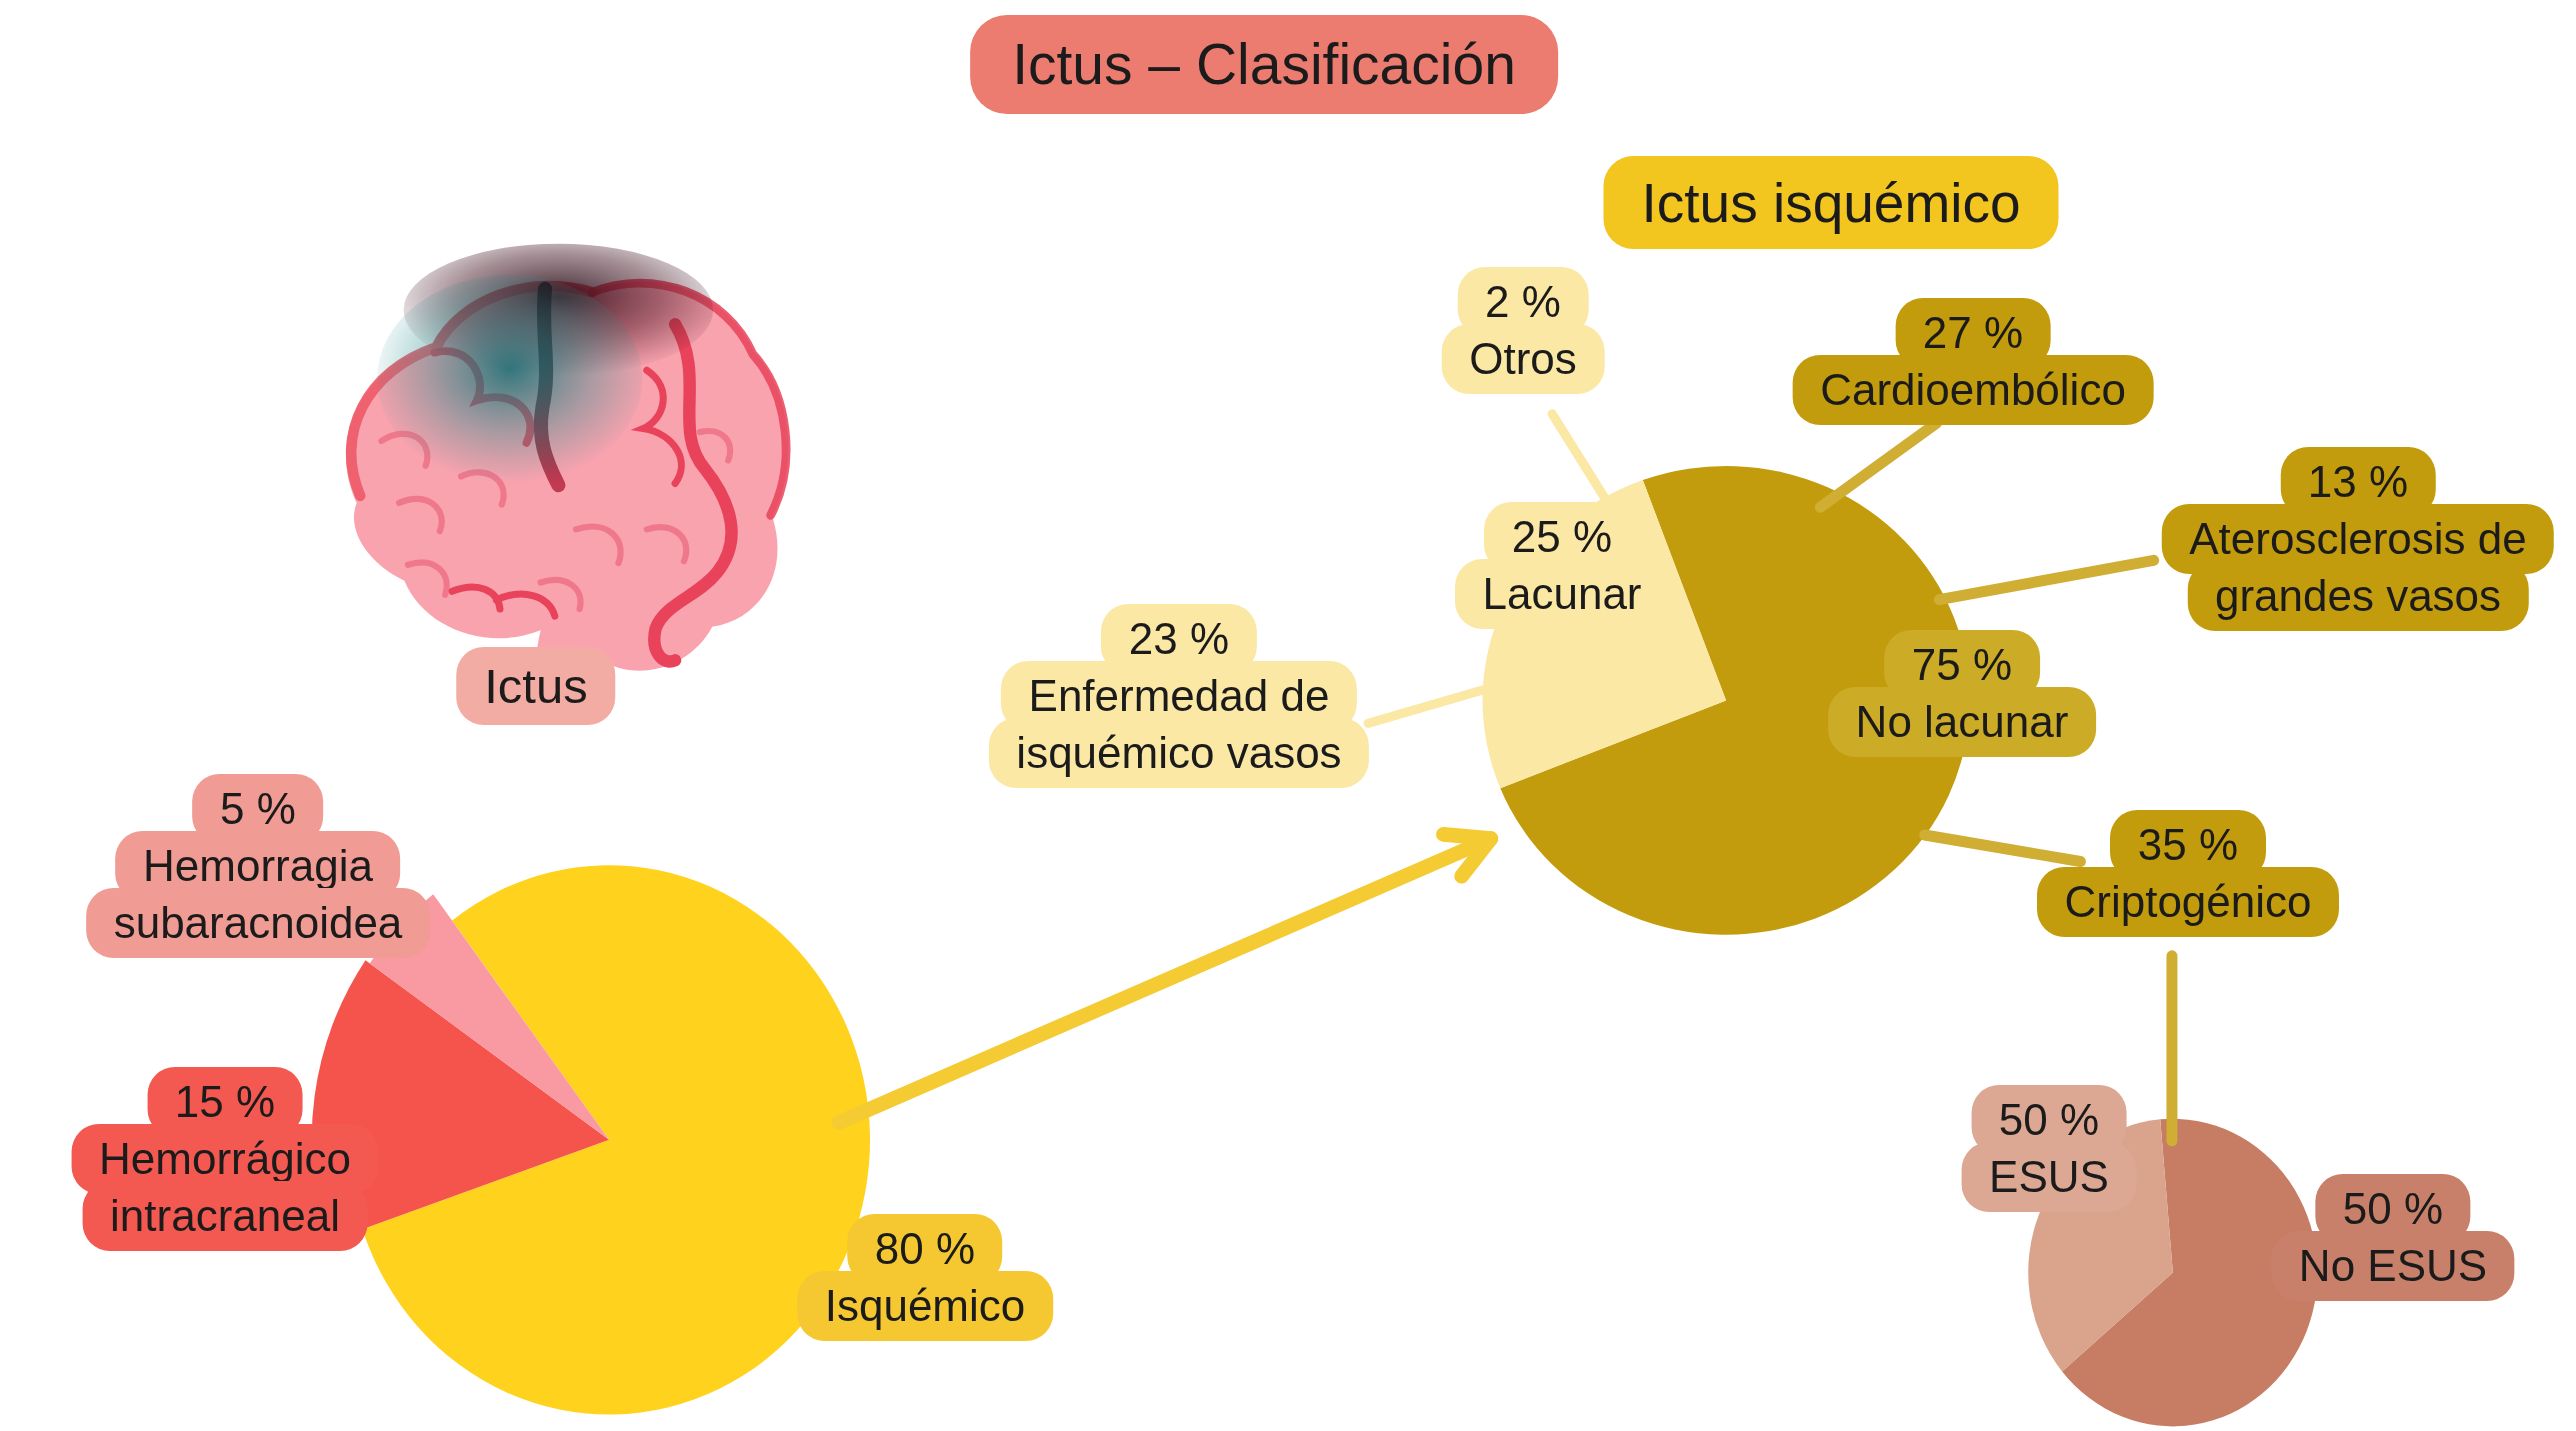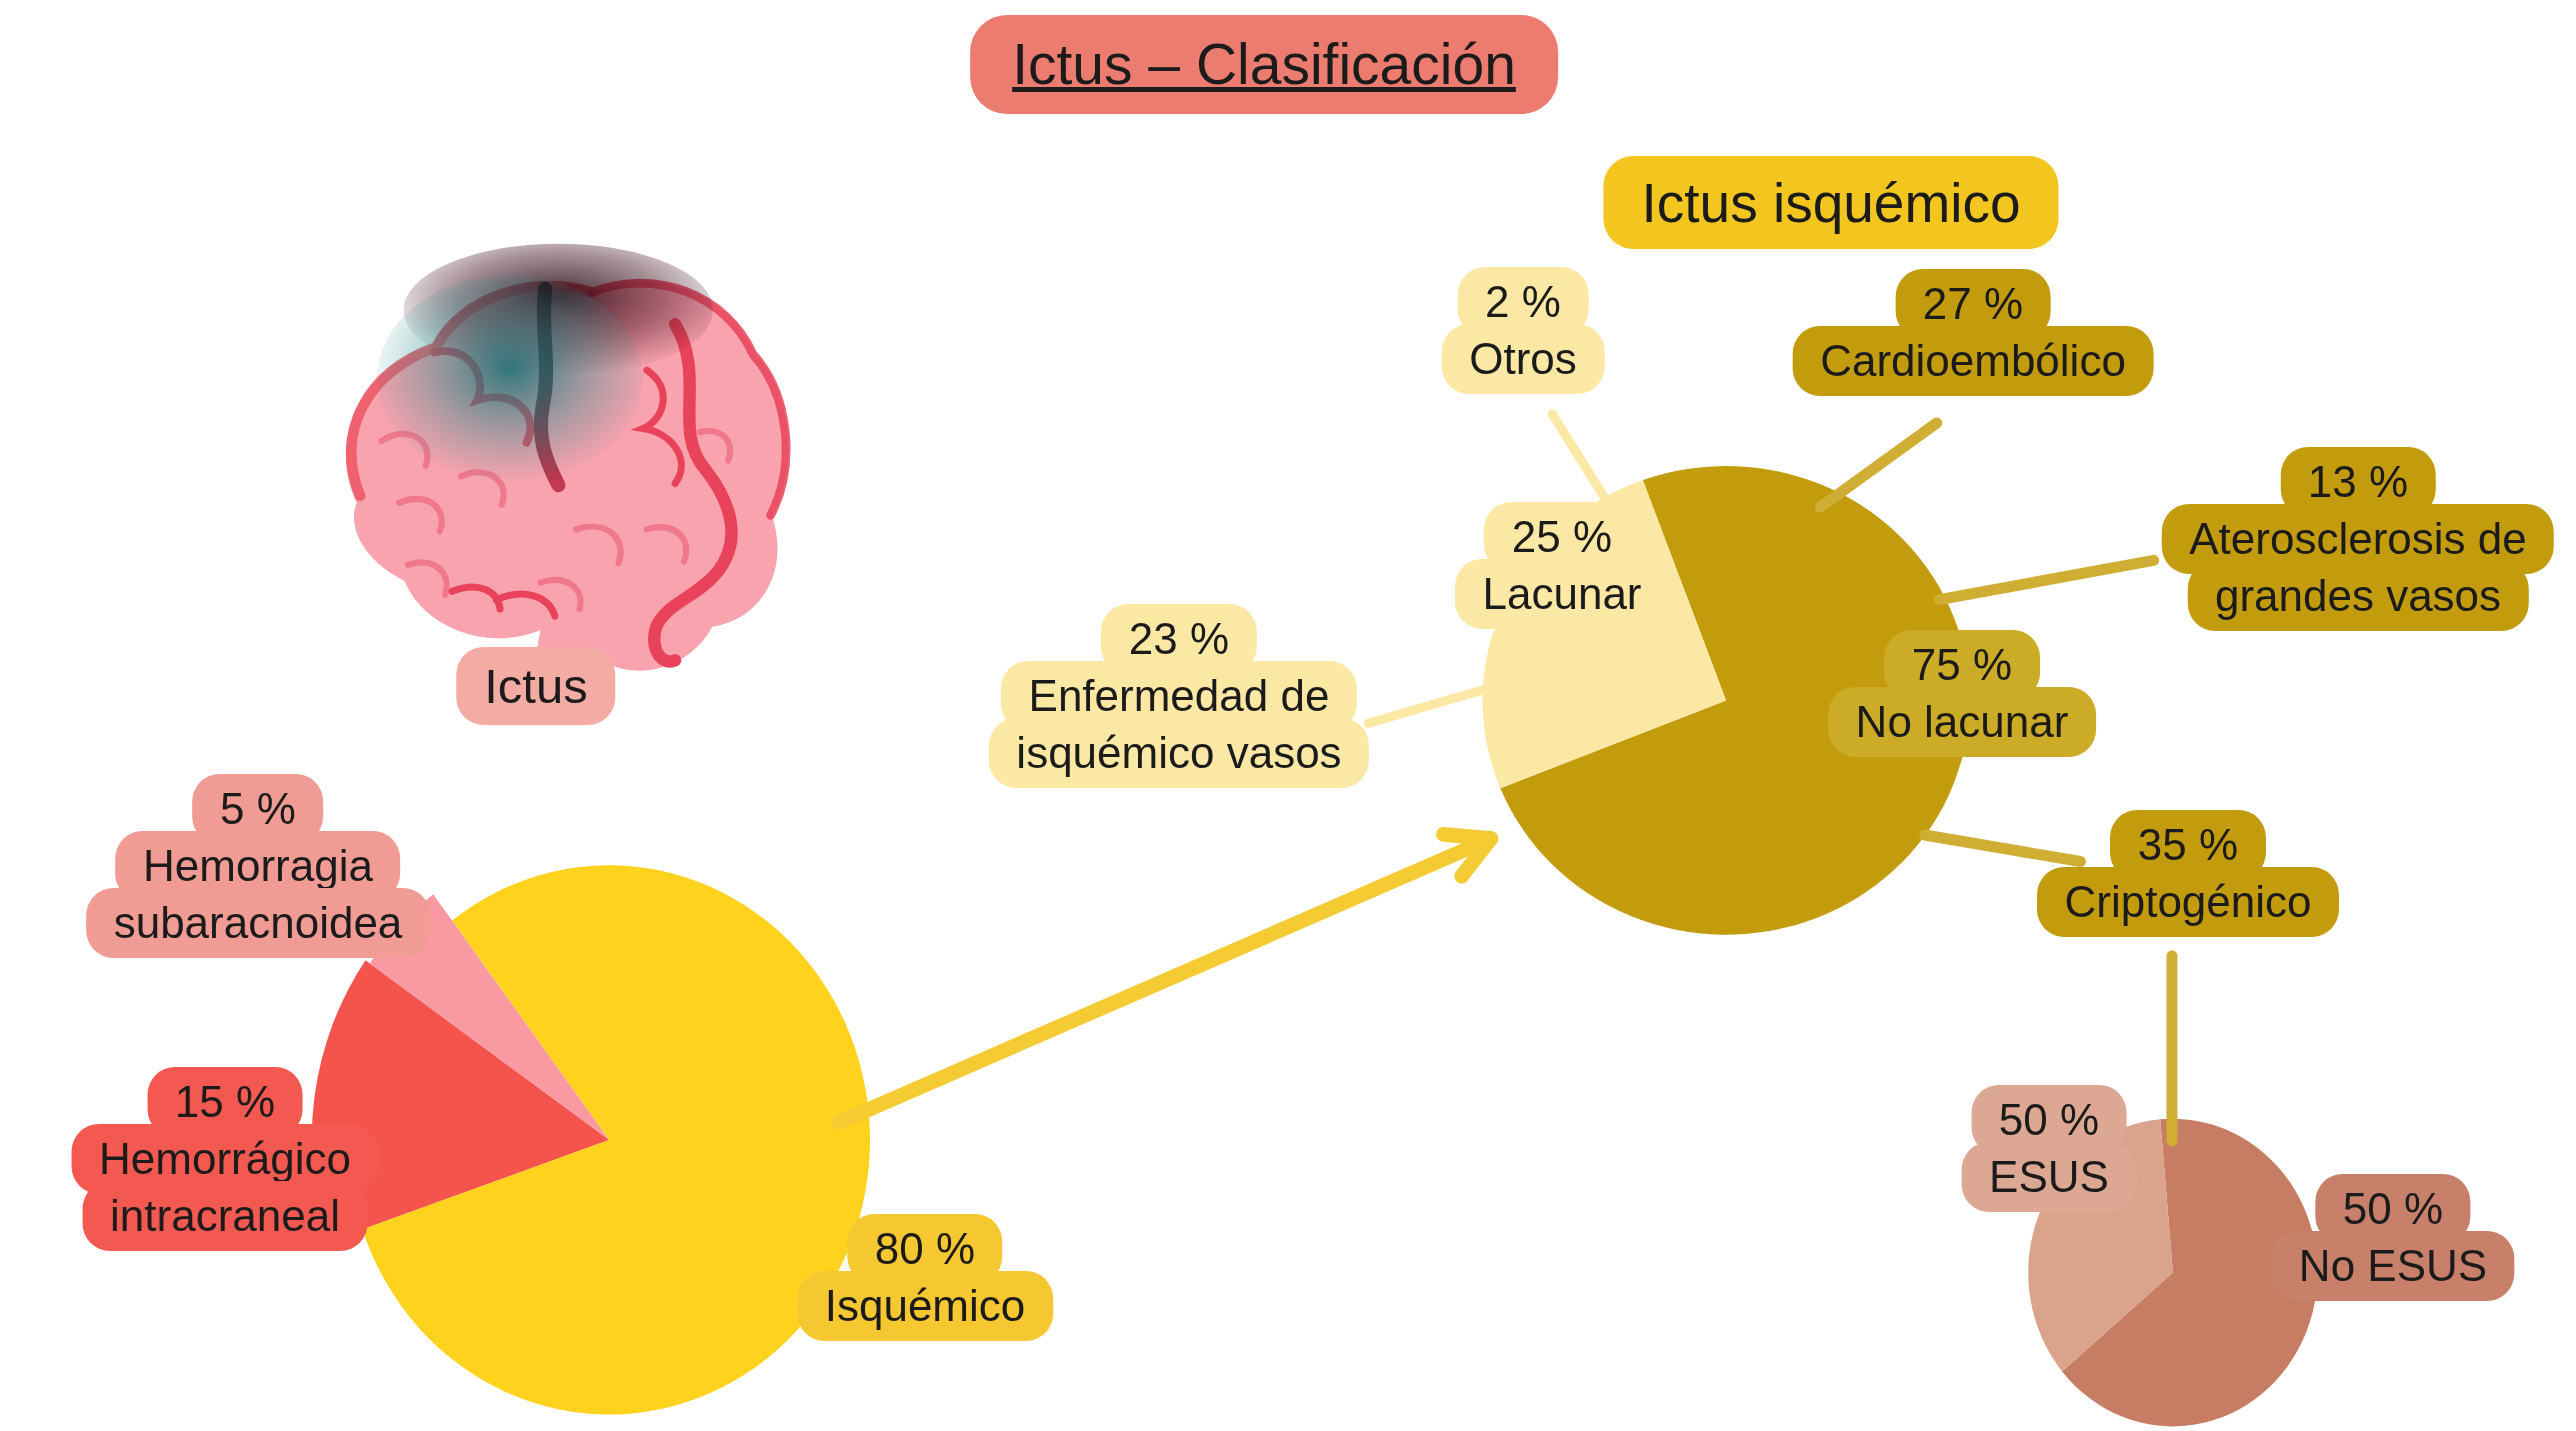--- a/index.html
+++ b/index.html
@@ -119,21 +119,21 @@
     </div>
   <div class="hl-label" style="left: 925px; top: 1214px; --bg: #F5C832;">
       <div class="hl-line">80 %</div>
       <div class="hl-line">Isquémico</div>
     </div>
 
   <div class="hl-label" style="left: 1523px; top: 267px; --bg: #FBE8A5;">
       <div class="hl-line">2 %</div>
       <div class="hl-line">Otros</div>
     </div>
-  <div class="hl-label" style="left: 1973px; top: 269px; --bg: #C39C0D;">
+  <div class="hl-label" style="left: 1973px; top: 298px; --bg: #C39C0D;">
       <div class="hl-line">27 %</div>
       <div class="hl-line">Cardioembólico</div>
     </div>
   <div class="hl-label" style="left: 2358px; top: 447px; --bg: #C39C0D;">
       <div class="hl-line">13 %</div>
       <div class="hl-line">Aterosclerosis de</div>
       <div class="hl-line">grandes vasos</div>
     </div>
   <div class="hl-label" style="left: 1562px; top: 502px; --bg: #FBE8A5;">
       <div class="hl-line">25 %</div>
@@ -155,17 +155,17 @@
 
   <div class="hl-label" style="left: 2049px; top: 1085px; --bg: #DCA893;">
       <div class="hl-line">50 %</div>
       <div class="hl-line">ESUS</div>
     </div>
   <div class="hl-label" style="left: 2393px; top: 1174px; --bg: #C8806A;">
       <div class="hl-line">50 %</div>
       <div class="hl-line">No ESUS</div>
     </div>
 
-  <div class="pill pill-title" style="left: 1264px; top: 14.7px; text-decoration: underline; --bg: #EC7C70;">Ictus – Clasificación</div>
+  <div class="pill pill-title" style="left: 1264px; top: 14.7px; --bg: #EC7C70;">Ictus – Clasificación</div>
   <div class="pill pill-subtitle" style="left: 1831px; top: 156px; --bg: #F2C51F;">Ictus isquémico</div>
   <div class="pill pill-caption" style="left: 536px; top: 647px; --bg: #F3ACA3;">Ictus</div>
 </div>
 
 
 </body></html>

